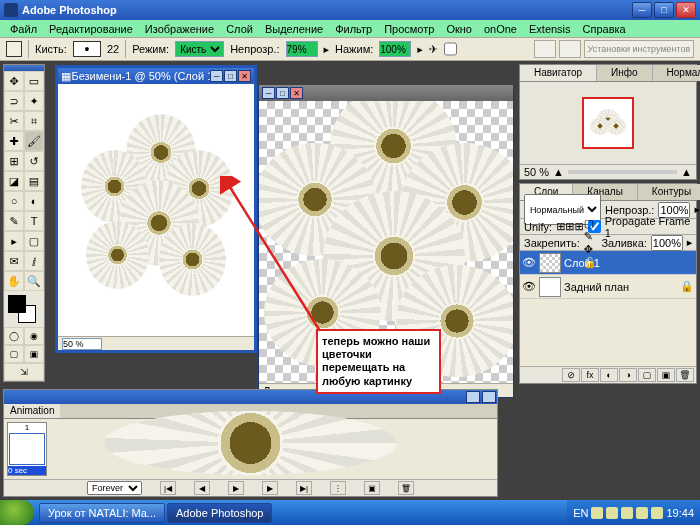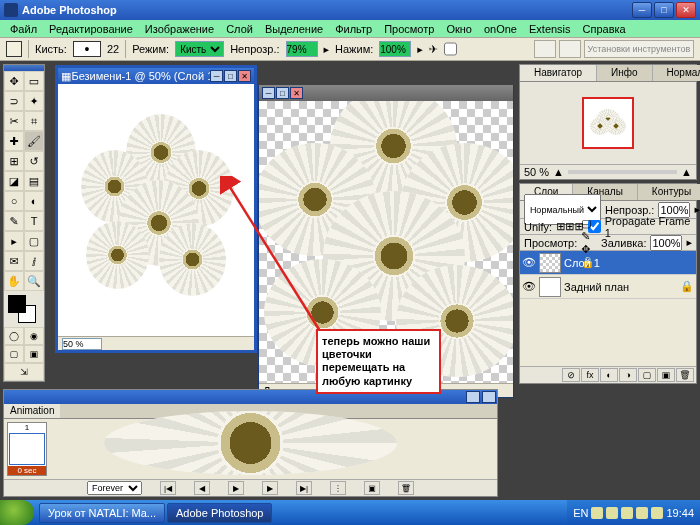--- a/index.html
+++ b/index.html
@@ -92,21 +92,21 @@
 .layerfoot .lbtn { width: 18px; height: 14px; border: 1px solid #aaa; background: #e8e6db; font-size: 9px; display: flex; align-items: center; justify-content: center; }
 
 
 .animpanel { position: absolute; left: 3px; bottom: 3px; width: 495px; background: #e8e6db; border: 1px solid #888; }
 .animpanel .ahead { height: 14px; background: linear-gradient(#3b77d6, #2456b8); display: flex; justify-content: flex-end; }
 .animpanel .ahead .abtn { width: 14px; height: 12px; background: #c0d4f0; border: 1px solid #1a3a7a; margin: 1px; }
 .animpanel .abody { height: 60px; background: #ece9d8; display: flex; padding: 3px; gap: 3px; }
 .animpanel .frame { width: 40px; border: 1px solid #888; background: white; display: flex; flex-direction: column; }
 .animpanel .frame .fnum { font-size: 8px; text-align: center; }
 .animpanel .frame .fthm { flex: 1; border: 1px solid #316ac5; margin: 1px; }
-.animpanel .frame .ftime { font-size: 8px; background: #c2410c; color: white; text-align: center; }
+.animpanel .frame .ftime { font-size: 8px; background: #1d4ed8; color: white; text-align: left; }
 .animpanel .afoot { height: 17px; border-top: 1px solid #aaa; display: flex; align-items: center; padding: 0 18px; gap: 18px; font-size: 9px; justify-content: center; }
 .animpanel .afoot .pbtn { width: 16px; height: 14px; border: 1px solid #aaa; display: flex; align-items: center; justify-content: center; font-size: 8px; }
 
 
 .arrow { position: absolute; pointer-events: none; }
 .annot { position: absolute; left: 316px; top: 268px; width: 125px; background: white; border: 2px solid #d22; padding: 4px; font-size: 11px; font-weight: bold; line-height: 1.2; }
 
 
 .taskbar { position: absolute; left: 0; right: 0; bottom: 0; height: 25px; background: linear-gradient(#3a8ee6, #1254b8); display: flex; align-items: center; }
 .taskbar .start { width: 34px; height: 25px; background: radial-gradient(circle at 40% 40%, #8dc63f, #2a7a1a); border-radius: 0 12px 12px 0; margin-right: 4px; }
@@ -300,21 +300,21 @@
         <input type="text" style="width: 32px;" value="100%">
         <span>▸</span>
       </div>
       <div class="layerctl2">
         <span>Unify:</span>
         <span>⊞⊞⊞</span>
         <input type="checkbox" checked="" style="">
         <span>Propagate Frame 1</span>
       </div>
       <div class="layerctl2">
-        <span>Просмотр:</span>
+        <span>Закрепить:</span>
         <span>▢ ✎ ✥ 🔒</span>
         <span style="margin-left:auto">Заливка:</span>
         <input type="text" style="width: 32px;" value="100%">
         <span>▸</span>
       </div>
       <div class="layerlist">
         <div class="layerrow sel">
           <div class="eye">👁</div>
           <div class="lthumb trans"></div>
           <span>Слой 1</span>

